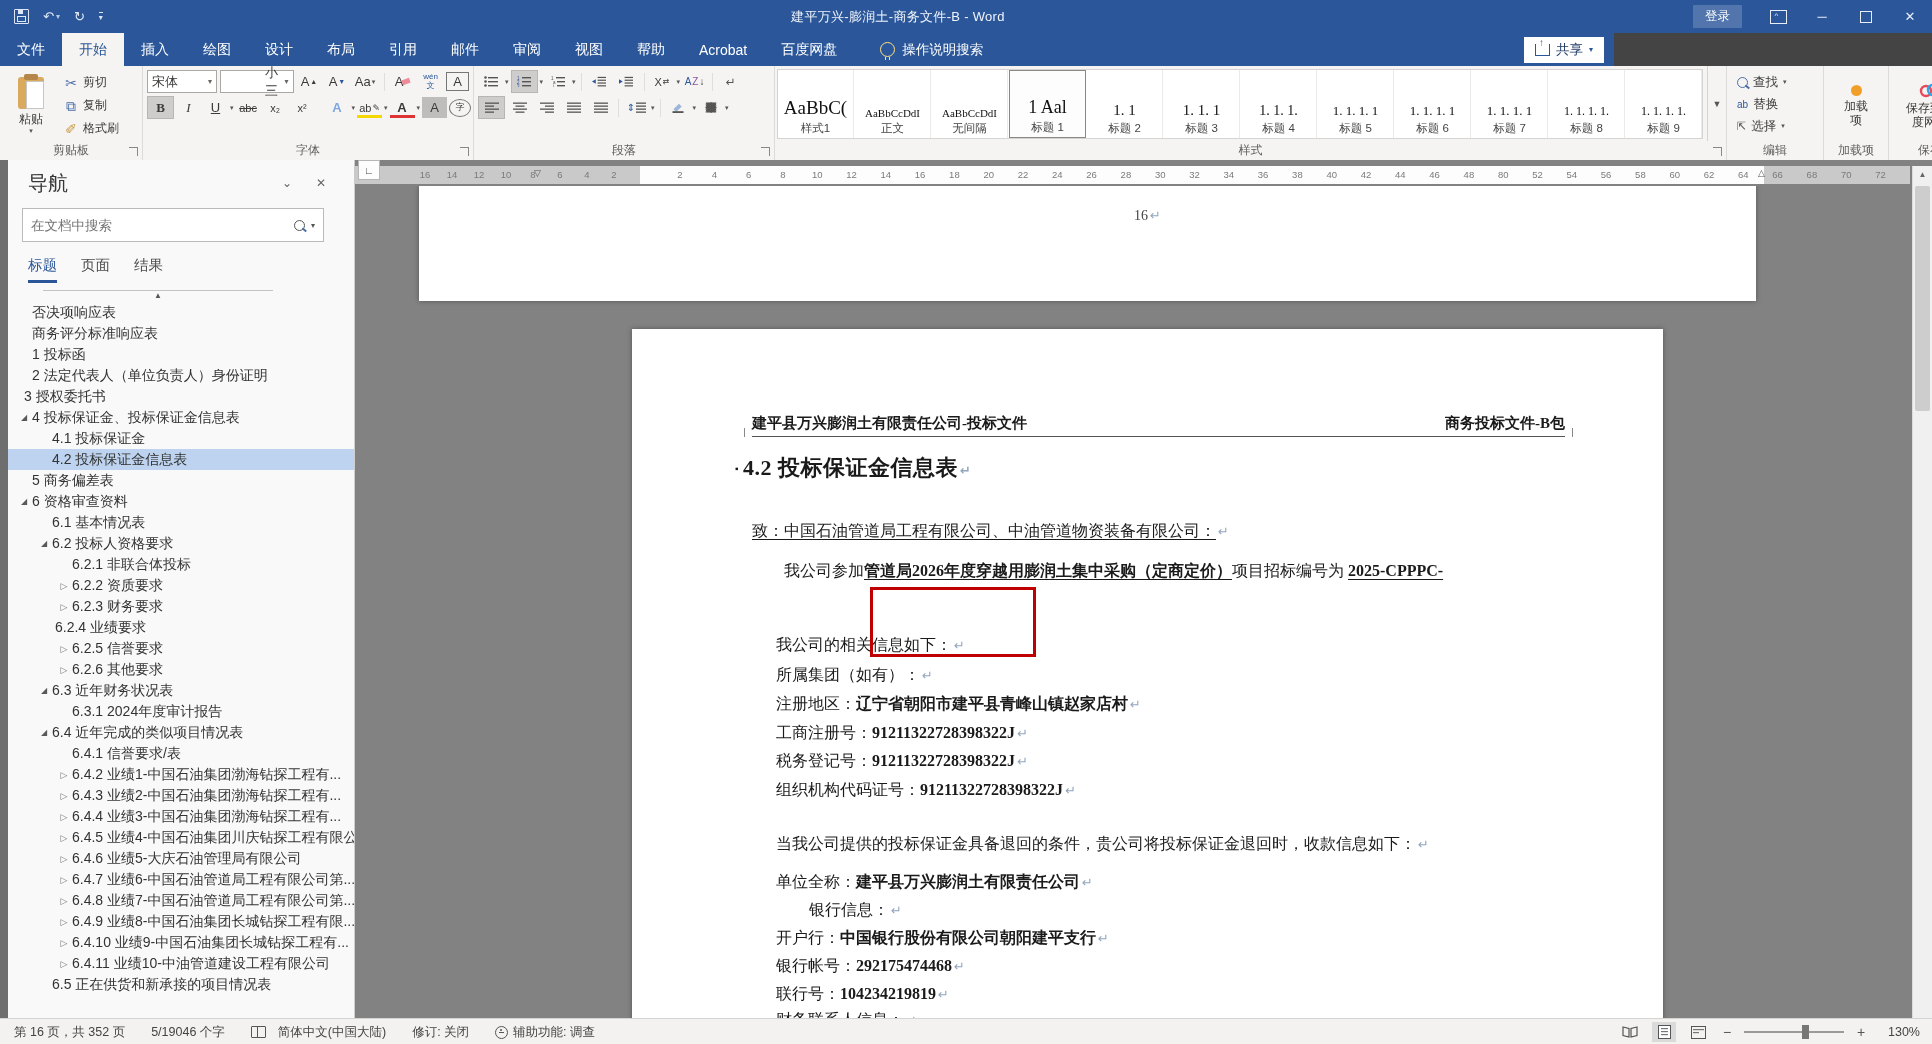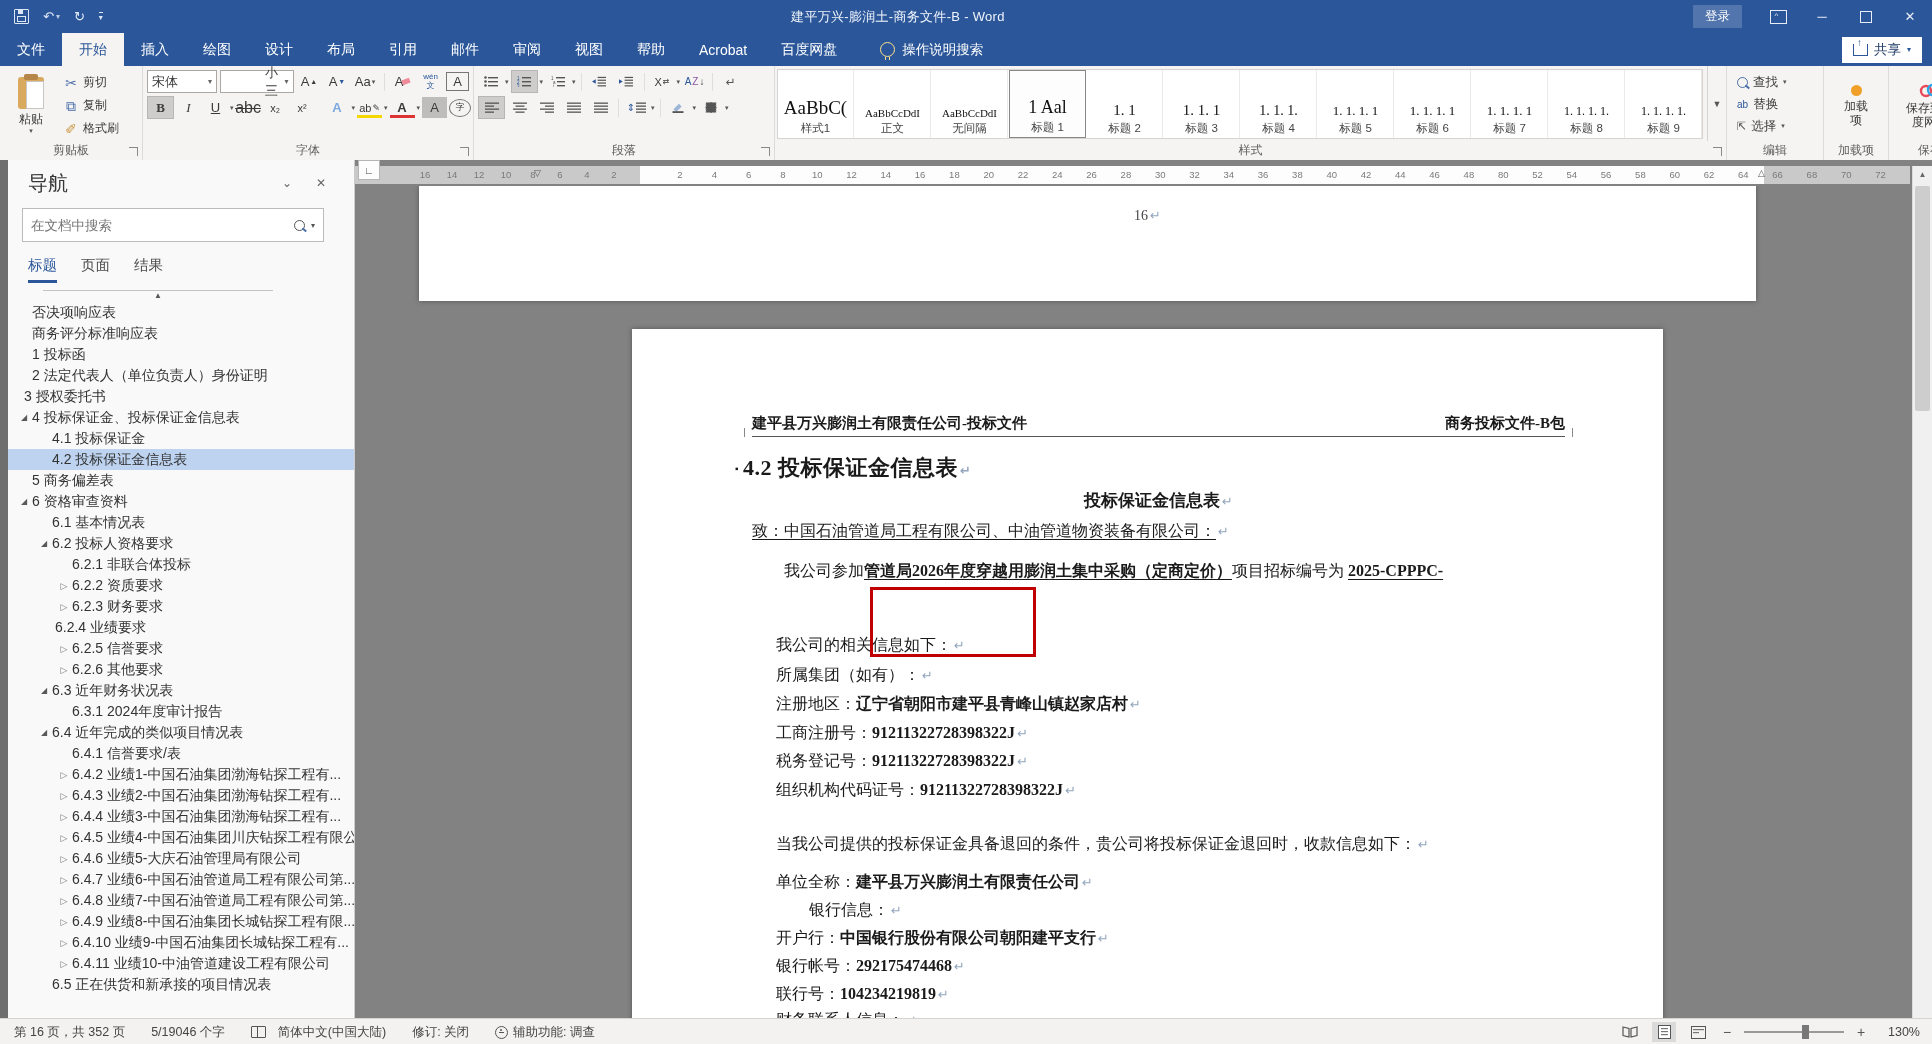--- a/index.html
+++ b/index.html
@@ -19,21 +19,21 @@
   .tb-title{flex:1;text-align:center;font-size:13px;color:#f0f4fb;letter-spacing:.3px;}
   .tb-right{display:flex;align-items:center;height:33px;}
   .signin{background:#466b9d;background:rgba(255,255,255,.18);color:#fff;font-size:12.5px;
           padding:3px 12px;margin-right:14px;border-radius:1px;}
   .wbtn{width:44px;height:33px;display:flex;align-items:center;justify-content:center;color:#e8eef7;font-size:13px;}
   .ribopt{width:15px;height:12px;border:1.2px solid #e8eef7;position:relative;}
   .ribopt:before{content:"^";position:absolute;left:4px;top:1px;font-size:8px;line-height:8px;}
   .restore-ic{width:10px;height:10px;border:1.2px solid #e8eef7;position:relative;background:#2b579a;}
   .restore-ic:before{content:"";position:absolute;left:2px;top:-4px;width:10px;height:10px;border:1.2px solid #e8eef7;z-index:-1;}
   
-  .tabrow{left:0;top:33px;width:1932px;height:33px;background:#2b579a;display:flex;align-items:stretch;color:#fff;}
+  .tabrow{left:0;top:33px;width:1614px;height:33px;background:#2b579a;display:flex;align-items:stretch;color:#fff;}
   .rtab{padding:0 17px;font-size:14px;display:flex;align-items:center;cursor:default;white-space:nowrap;}
   .rtab.file{background:#2b579a;font-weight:400;}
   .rtab.active{background:#f5f4f2;color:#2b579a;font-weight:400;}
   .tellme{display:flex;align-items:center;gap:7px;margin-left:26px;font-size:13.5px;color:#fff;}
   .bulb{width:13px;height:13px;border:1.3px solid #ffe28a;border-radius:50%;position:relative;}
   .bulb:after{content:"";position:absolute;left:4px;bottom:-4px;width:3px;height:3px;border-left:1.3px solid #ffe28a;border-right:1.3px solid #ffe28a;}
   .share-btn{margin-left:auto;margin-right:10px;align-self:center;background:#fff;color:#1f3a66;
              font-size:13.5px;padding:3px 10px;display:flex;align-items:center;gap:6px;border:1px solid #fff;}
   .share-ic{width:13px;height:11px;border:1.2px solid #2b579a;border-top:none;position:relative;}
   .share-ic:before{content:"↑";position:absolute;left:3px;top:-7px;font-size:10px;color:#2b579a;}
@@ -255,21 +255,21 @@
             <span>wén</span>
             <span>文</span>
           </div>
         <div class="fbtn" style="border:1px solid #777;height:17px;min-width:17px;">A</div>
       </div>
       <div style="display:flex;gap:2px;align-items:center;">
         <div class="fbtn on serifb" style="font-weight:bold;">B</div>
         <div class="fbtn serifb" style="font-style:italic;">I</div>
         <div class="fbtn" style="text-decoration:underline;">U</div>
           <span class="car" style="font-size:7px;color:#555;">▾</span>
-        <div class="fbtn" style="text-decoration:line-through;font-size:16px;">abc</div>
+        <div class="fbtn" style="text-decoration:line-through;font-size:11px;">abc</div>
         <div class="fbtn" style="font-size:11px;">x₂</div>
         <div class="fbtn" style="font-size:11px;">x²</div>
         <span class="sep" style="height:18px;"></span>
         <div class="fbtn" style="color:#7da7e0;font-weight:bold;">A</div>
           <span class="car" style="font-size:7px;color:#555;">▾</span>
         <div class="fbtn yellowline" style="font-size:11px;">ab<span style="font-size:9px;">✎</span></div>
           <span class="car" style="font-size:7px;color:#555;">▾</span>
         <div class="fbtn redline" style="font-weight:bold;">A</div>
           <span class="car" style="font-size:7px;color:#555;">▾</span>
         <div class="fbtn grayfill">A</div>
@@ -747,21 +747,20 @@
         <div class="pg-prev-footer"><span>16</span><span class="pilcrow">↵</span></div>
       </div>
 
       <div class="page docfont" style="left:278px;top:143px;width:1031px;height:700px;">
         <div class="pg-header">
           <span>建平县万兴膨润土有限责任公司-投标文件</span>
           <span>商务投标文件-B包</span>
         </div>
         <div id="doc-body" style="position:absolute;inset:0;">
             <div class="doc-line heading" style="top: 124px; font-size: 22px; left: 103px;"><span class="sqbullet">▪</span><span class="b ">4.2 投标保证金信息表</span><span class="pilcrow">↵</span></div>
-            <div class="doc-line" style="top: 160px; font-size: 17px; left: 120px; right: 98px; text-align: center;"><span class="b ">投标保证金信息表</span><span class="pilcrow">↵</span></div>
             <div class="doc-line" style="top: 192px; font-size: 16px; left: 120px;"><span class="u">致：中国石油管道局工程有限公司、中油管道物资装备有限公司：</span><span class="pilcrow">↵</span></div>
             <div class="doc-line" style="top: 232px; font-size: 16px; left: 152px;"><span class="">我公司参加</span><span class="b u">管道局2026年度穿越用膨润土集中采购（定商定价）</span><span class="">项目招标编号为 </span><span class="b u">2025-CPPPC-</span></div>
             <div class="doc-line" style="top: 306px; font-size: 16px; left: 144px;"><span class="">我公司的相关信息如下：</span><span class="pilcrow">↵</span></div>
             <div class="doc-line" style="top: 336px; font-size: 16px; left: 144px;"><span class="">所属集团（如有）：</span><span class="pilcrow">↵</span></div>
             <div class="doc-line" style="top: 365px; font-size: 16px; left: 144px;"><span class="">注册地区：</span><span class="b ">辽宁省朝阳市建平县青峰山镇赵家店村</span><span class="pilcrow">↵</span></div>
             <div class="doc-line" style="top: 394px; font-size: 16px; left: 144px;"><span class="">工商注册号：</span><span class="b ">91211322728398322J</span><span class="pilcrow">↵</span></div>
             <div class="doc-line" style="top: 422px; font-size: 16px; left: 144px;"><span class="">税务登记号：</span><span class="b ">91211322728398322J</span><span class="pilcrow">↵</span></div>
             <div class="doc-line" style="top: 451px; font-size: 16px; left: 144px;"><span class="">组织机构代码证号：</span><span class="b ">91211322728398322J</span><span class="pilcrow">↵</span></div>
             <div class="doc-line" style="top: 505px; font-size: 16px; left: 144px;"><span class="">当我公司提供的投标保证金具备退回的条件，贵公司将投标保证金退回时，收款信息如下：</span><span class="pilcrow">↵</span></div>
             <div class="doc-line" style="top: 543px; font-size: 16px; left: 144px;"><span class="">单位全称：</span><span class="b ">建平县万兴膨润土有限责任公司</span><span class="pilcrow">↵</span></div>

